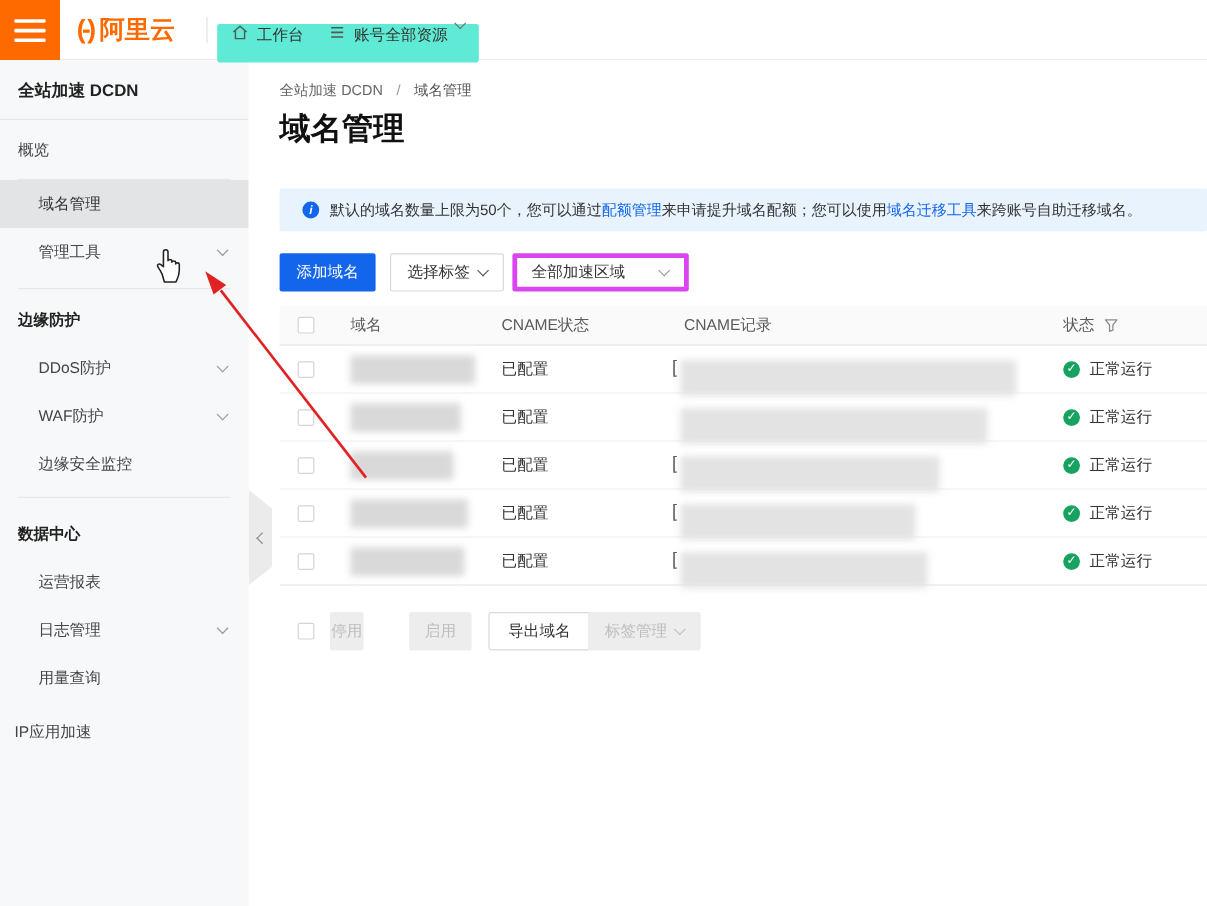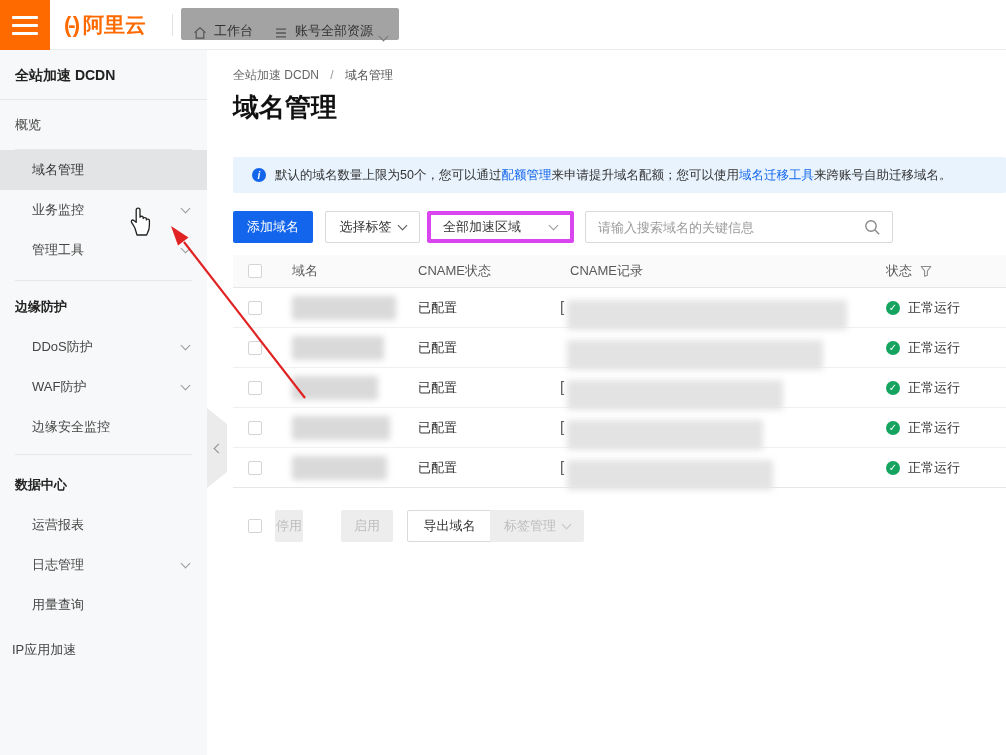--- a/index.html
+++ b/index.html
@@ -14,22 +14,22 @@
     background:#fff; border-bottom:1px solid #ececec; z-index:10; }
   .hamburger { position:absolute; left:0; top:0; width:50px; height:50px;
     background:#ff6a00; display:flex; flex-direction:column; justify-content:center;
     align-items:center; gap:5px; cursor:pointer; }
   .hamburger i { display:block; width:26px; height:3px; background:#fff; border-radius:1px; }
   .logo { position:absolute; left:64px; top:0; height:50px; display:flex; align-items:center;
     color:#ff6a00; font-weight:bold; }
   .logo .mark { font-size:22px; letter-spacing:-3px; margin-right:6px; font-weight:800; }
   .logo .txt { font-size:21px; }
   .top-divider { position:absolute; left:172px; top:14px; width:1px; height:22px; background:#e3e3e3; }
-  .top-btn { position:absolute; top:8px; height:32px; background:#a3a3a3; border-radius:2px;
-    display:flex; align-items:flex-end; padding:0 12px; gap:7px; font-size:13px; color:#333; cursor:pointer; }
+  .top-btn { position:absolute; top:20px; height:32px; background:#5eead4; border-radius:2px;
+    display:flex; align-items:flex-start; padding:0 12px; gap:7px; font-size:13px; color:#333; cursor:pointer; }
   .top-btn svg { display:block; }
   .btn-workbench { left:181px; }
   .btn-resources { left:262px; }
   .chev { display:inline-block; width:7px; height:7px; border-right:1.4px solid #777;
     border-bottom:1.4px solid #777; transform:rotate(45deg); margin-top:-4px; }
   
   .sidebar { position:absolute; left:0; top:50px; width:207px; height:705px;
     background:#f7f8f9; z-index:5; }
   .side-title { padding:17px 15px 14px 15px; font-size:14px; font-weight:700; color:#222; }
   .divider-full { height:1px; background:#e7e7e7; }
@@ -156,24 +156,20 @@
 
   <div class="s-item lv0">
     <span>概览</span>
   </div>
   <div class="divider-inset"></div>
 
   <div class="s-item indent selected">
     <span>域名管理</span>
   </div>
   <div class="s-item indent">
-    <span>业务监控</span>
-    <span class="chev"></span>
-  </div>
-  <div class="s-item indent">
     <span>管理工具</span>
     <span class="chev"></span>
   </div>
   <div class="divider-inset" style="margin-top:10px;"></div>
 
   <div class="s-section tight">
     <span>边缘防护</span>
   </div>
   <div class="s-item indent">
     <span>DDoS防护</span>
@@ -225,27 +221,20 @@
 
   <div class="toolbar">
     <button class="btn-primary">添加域名</button>
     <div class="btn-tag">
       <span>选择标签</span>
       <span class="chev"></span>
     </div>
     <div class="region-select">
       <span>全部加速区域</span>
       <span class="chev"></span>
-    </div>
-    <div class="searchbox">
-      <input type="text" placeholder="请输入搜索域名的关键信息" style="">
-      <svg width="17" height="17" viewBox="0 0 17 17">
-        <circle cx="7" cy="7" r="5.2" fill="none" stroke="#888" stroke-width="1.4"></circle>
-        <path d="M11 11l4.2 4.2" stroke="#888" stroke-width="1.4"></path>
-      </svg>
     </div>
   </div>
 
   <div class="table">
     <div class="t-head">
       <div class="cell c-check">
           <span class="checkbox"></span>
         </div>
       <div class="cell c-domain">域名</div>
       <div class="cell c-cname-status">CNAME状态</div>

